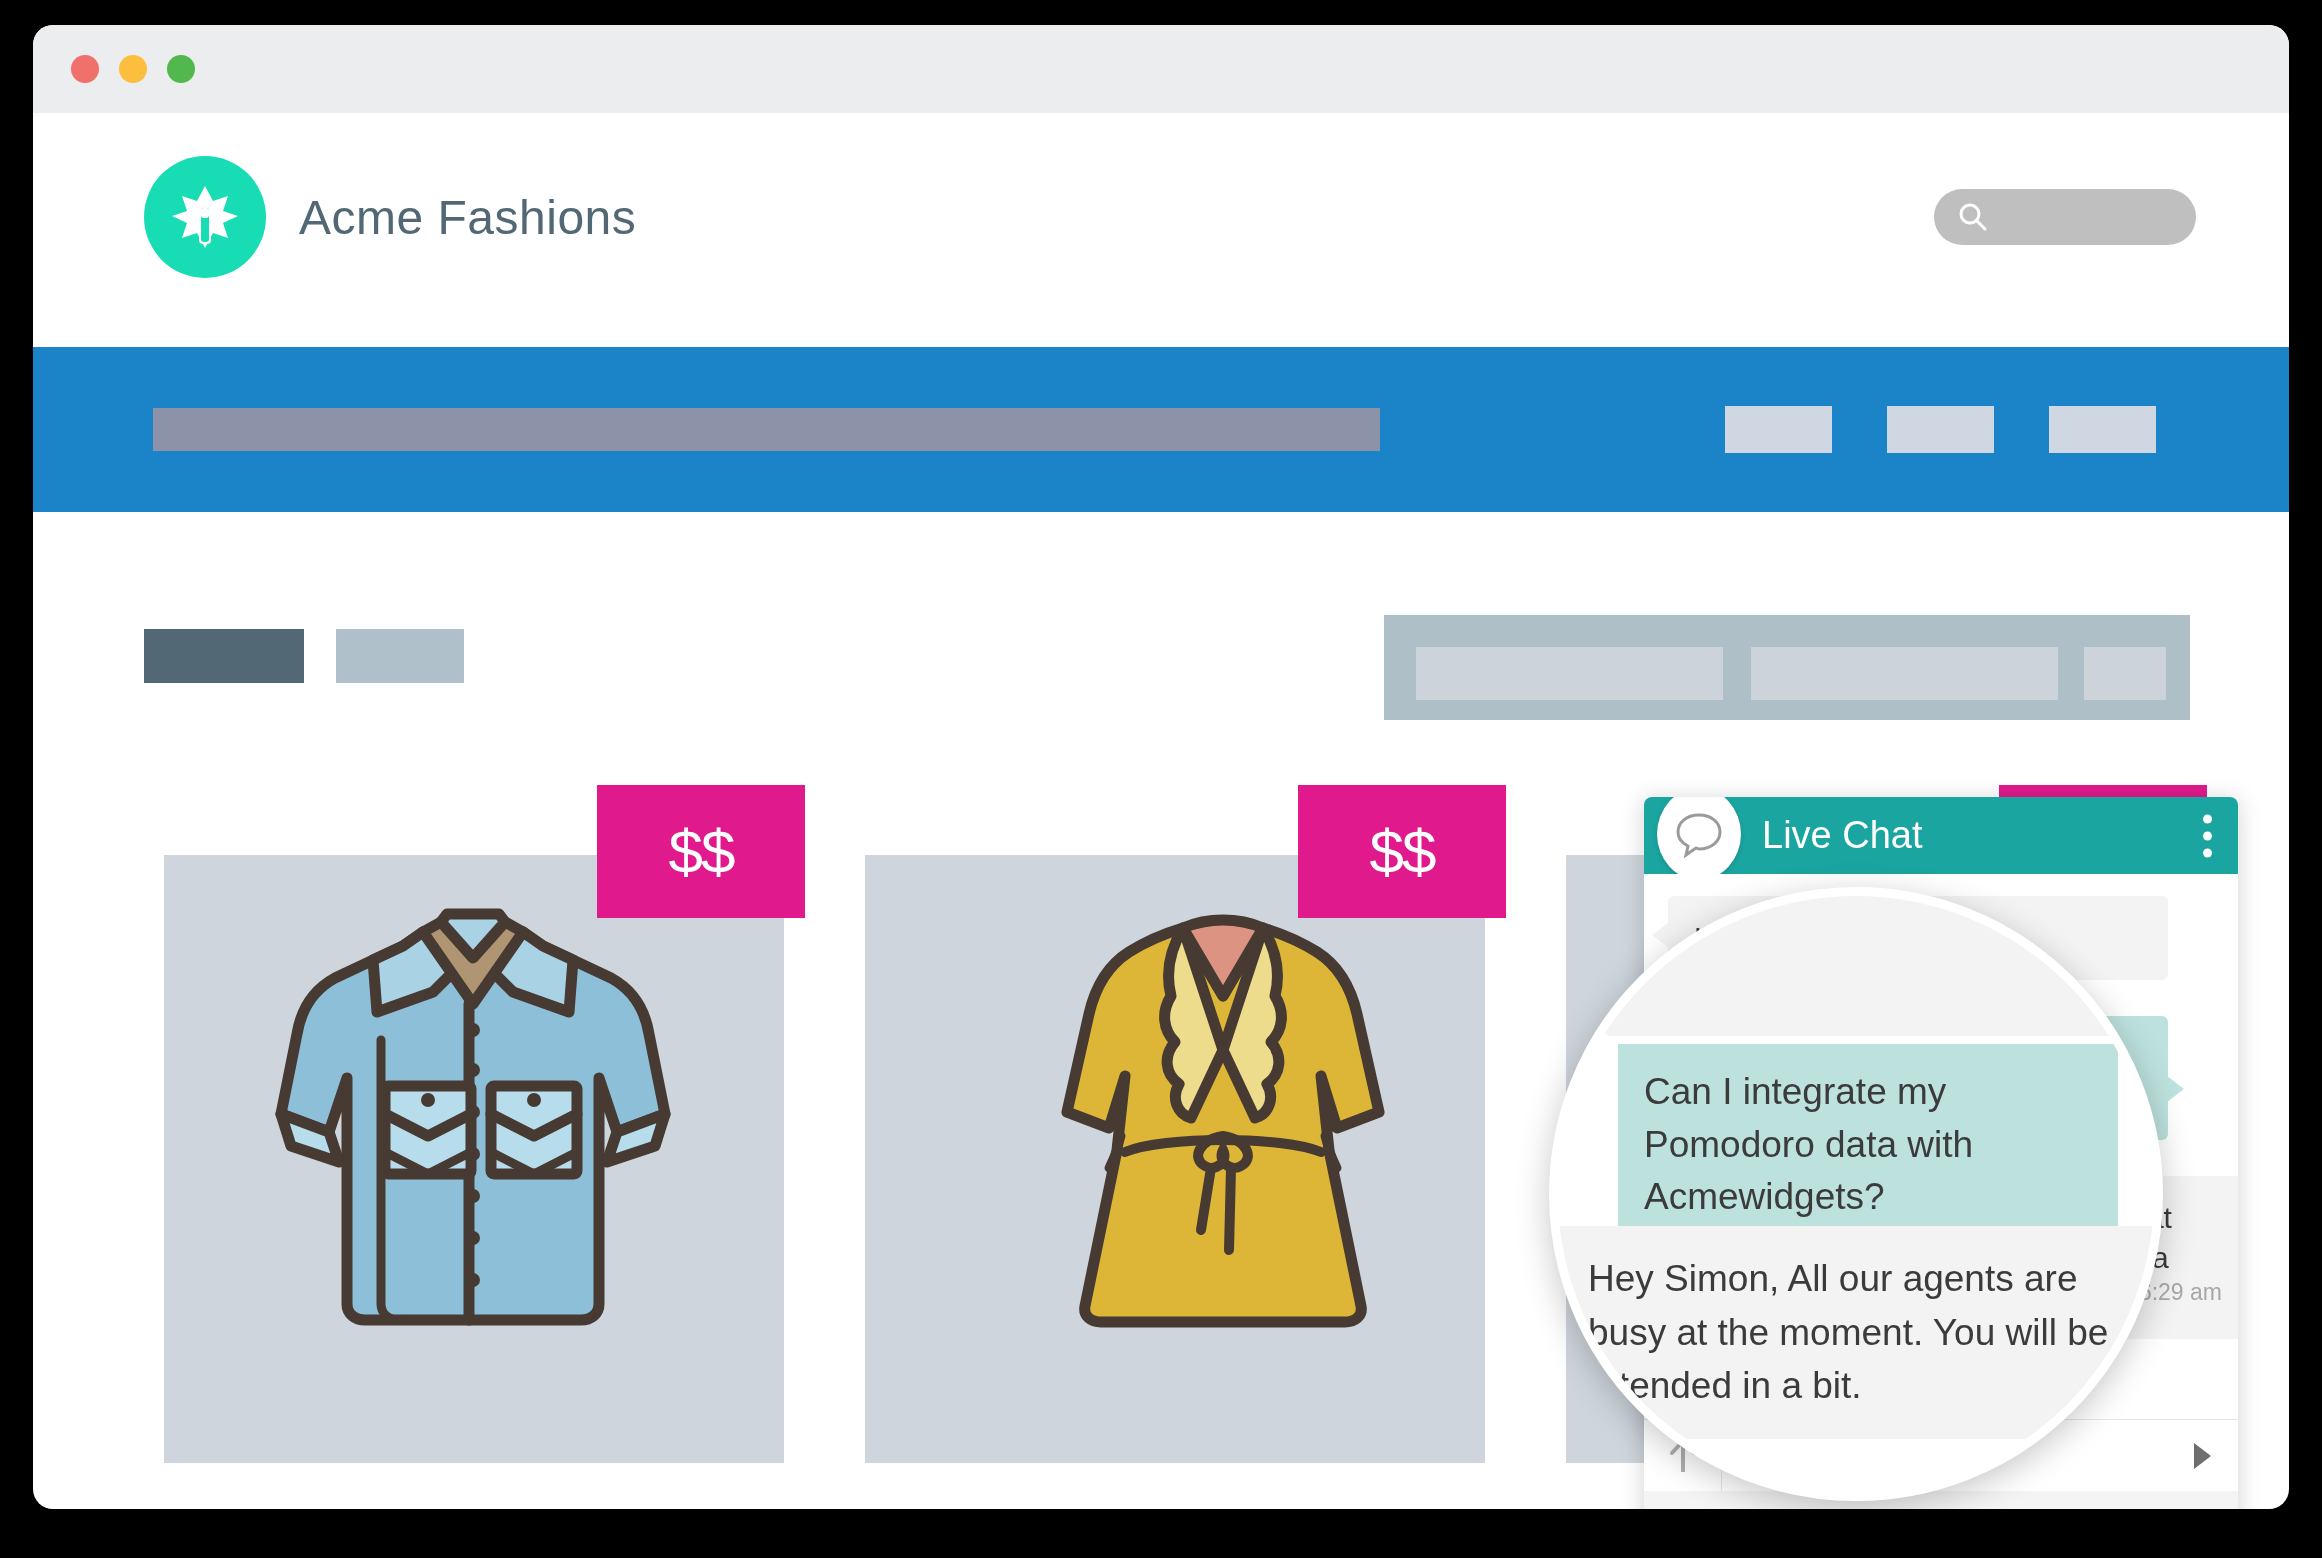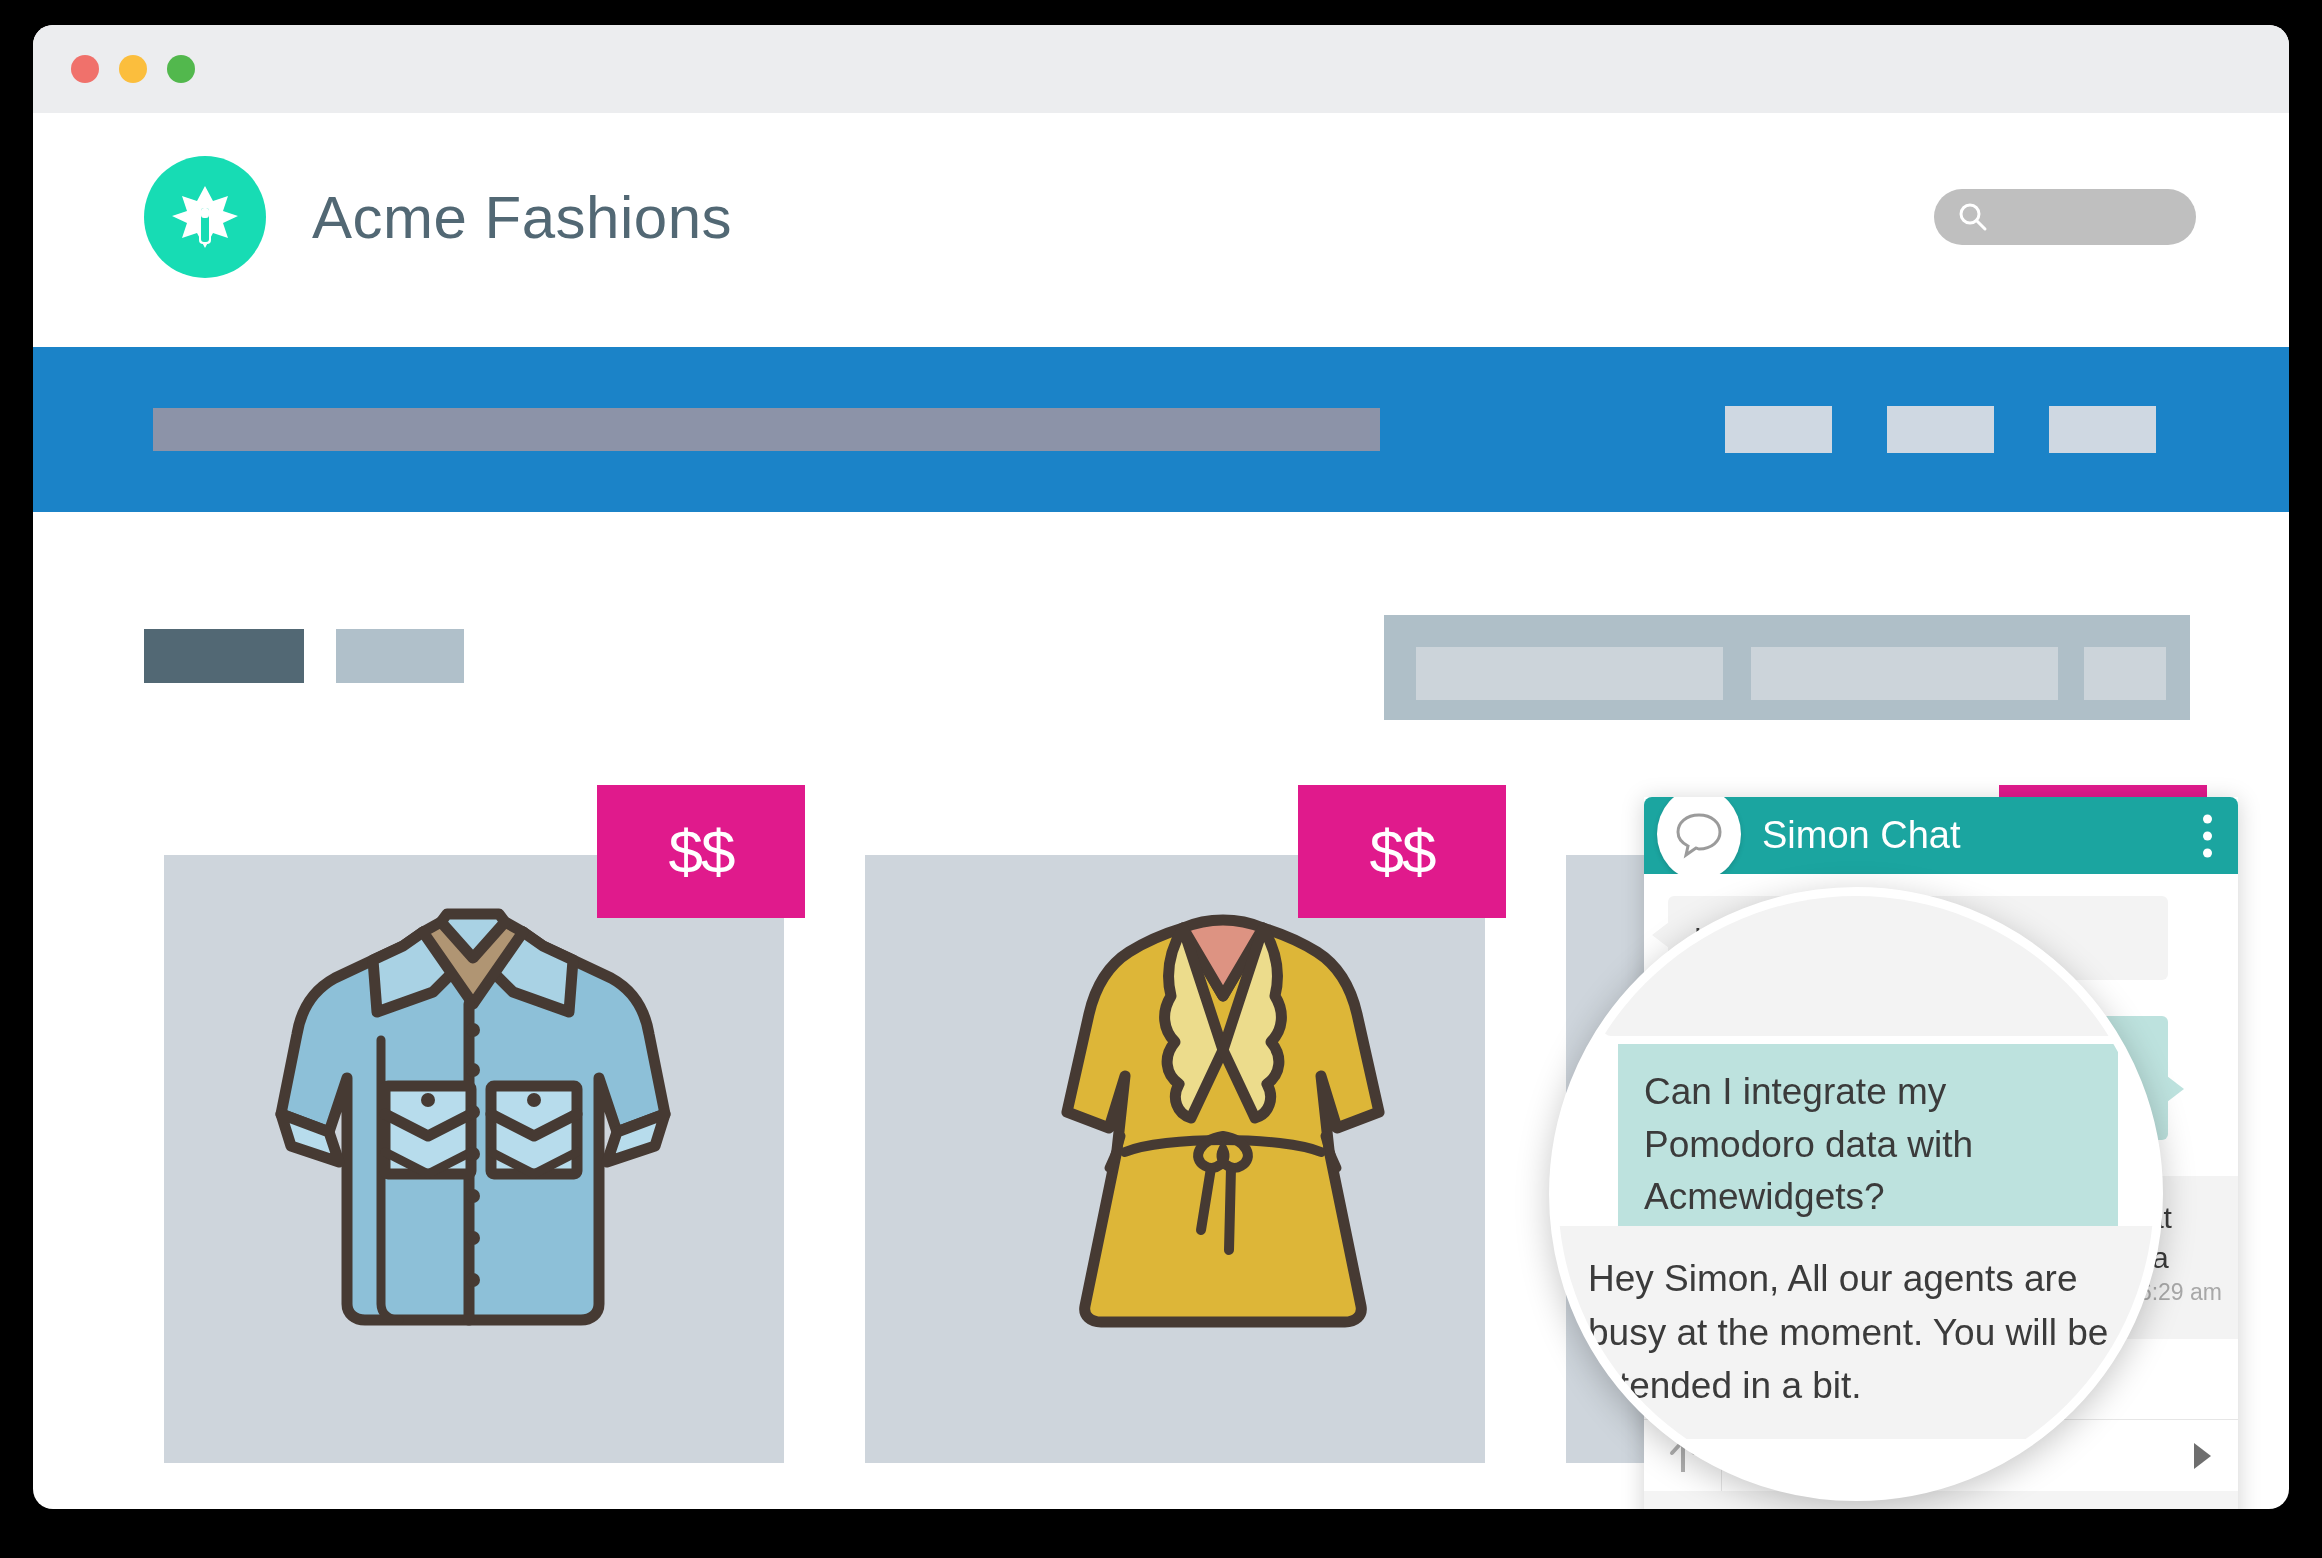--- a/index.html
+++ b/index.html
@@ -41,22 +41,22 @@
   }
   .brand { display: flex; align-items: center; margin-left: 111px; }
   .logo-circle {
     width: 122px; height: 122px; border-radius: 50%;
     background: #17dcb4;
     display: flex; align-items: center; justify-content: center;
     position: relative;
   }
   .logo-mark { position: relative; width: 78px; height: 78px; }
   .brand-name {
-    margin-left: 46px;
-    font-size: 60px;
+    margin-left: 33px;
+    font-size: 48px;
     color: #526874;
     letter-spacing: 0.5px;
   }
   .search-pill {
     position: absolute; right: 93px; top: 50%;
     transform: translateY(-50%);
     width: 262px; height: 56px;
     background: #bfbfbf;
     border-radius: 28px;
     display: flex; align-items: center;
@@ -351,21 +351,21 @@
     <div class="price-badge pb-3">$$</div>
   </div>
 
   <div class="chat-widget">
     <div class="chat-header">
       <div class="chat-avatar">
         <svg width="52" height="52" viewBox="0 0 52 52">
           <path d="M26 7 C13 7 5 15 5 24 C5 30 9 35 15 38 L13 47 L23 40 C24 40 25 41 26 41 C39 41 47 33 47 24 C47 15 39 7 26 7 Z" fill="none" stroke="#9b9b9b" stroke-width="3"></path>
         </svg>
       </div>
-      <div class="chat-title">Simon Chat</div>
+      <div class="chat-title">Live Chat</div>
       <div class="chat-menu">
         <i></i>
           <i></i>
           <i></i>
       </div>
     </div>
 
     <div class="chat-body">
       <div class="msg msg-agent">
         <span class="msg-tail-left"></span>

